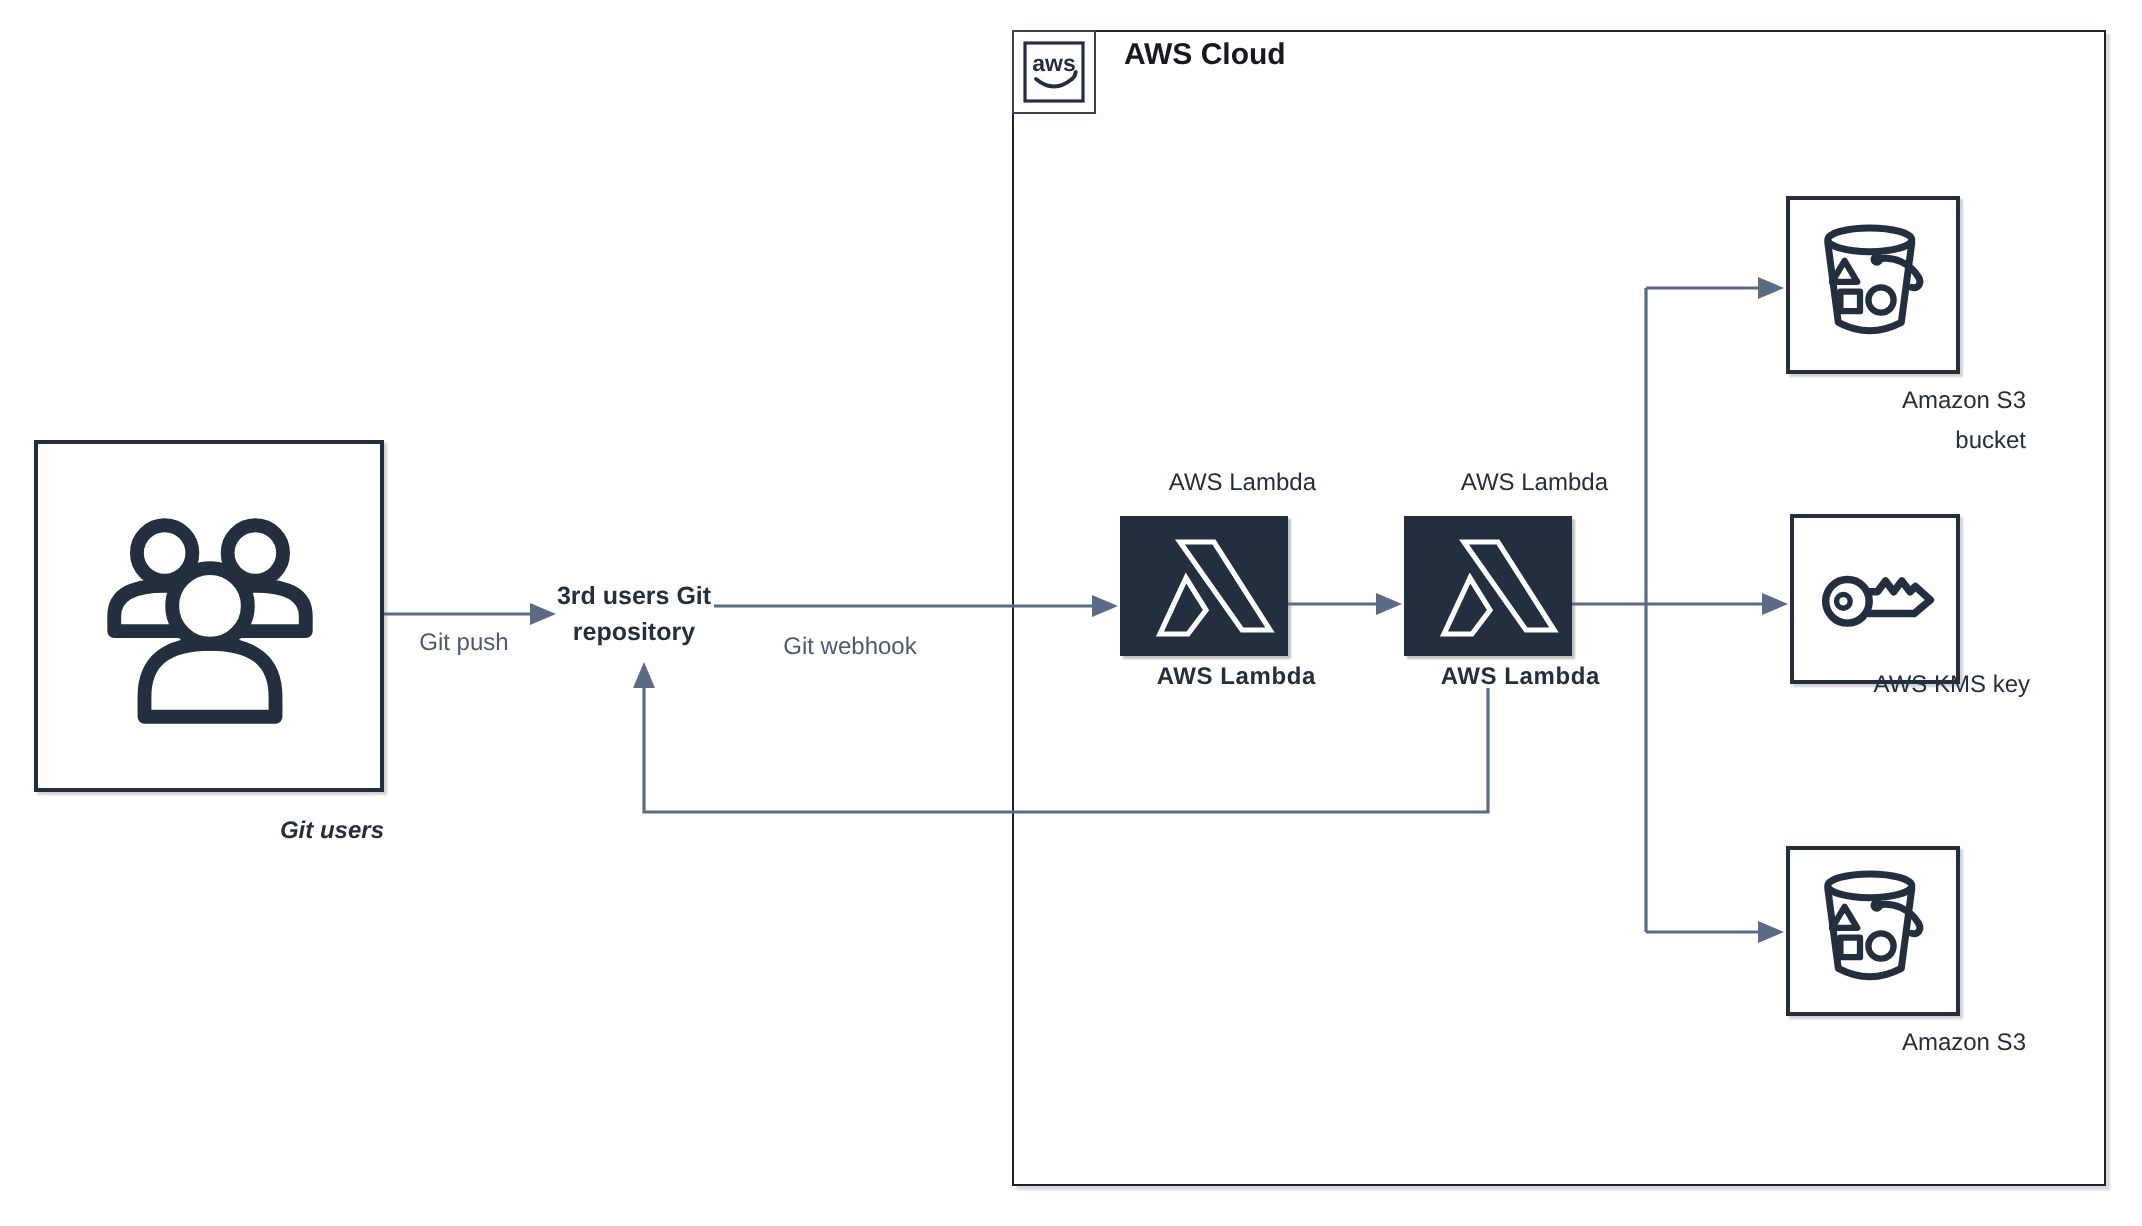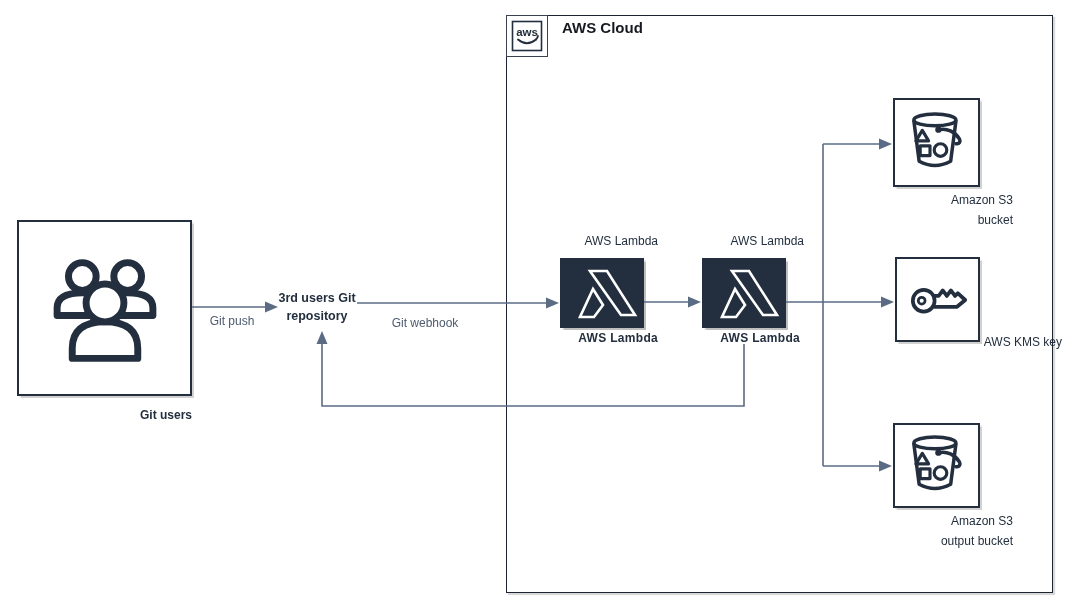--- a/index.html
+++ b/index.html
@@ -34,21 +34,21 @@
   }
   .lambda-box{
     position:absolute;background:var(--lambda-fill);
     box-shadow:1.5px 1.5px 1px rgba(0,0,0,0.25);
     display:flex;align-items:center;justify-content:center;
   }
   .lbl{
     position:absolute;font-size:12px;line-height:20px;text-align:right;color:var(--node-ink);
   }
   .lbl-bold{font-weight:700;}
-  .lbl-semibold{font-weight:600;}
+  .lbl-semibold{font-weight:600;font-style:italic;}
   .repo-lbl{
     position:absolute;left:255px;top:289px;width:124px;text-align:center;
     font-size:12.5px;font-weight:700;line-height:18px;color:var(--node-ink);
   }
   .edge-lbl{
     position:absolute;font-size:12px;color:var(--edge-label);text-align:center;
   }
   .overlay{position:absolute;left:0;top:0;pointer-events:none;}
   .overlay path{stroke:var(--connector);stroke-width:1.6;fill:none;}
   .overlay polygon{fill:var(--connector);stroke:none;}
@@ -134,38 +134,37 @@
 
   <div class="node-box" style="left:895px;top:257px;width:85px;height:85px;">
     <svg width="68" height="68" viewBox="0 0 100 100">
       <g stroke="#232f3e" fill="none" stroke-linejoin="round" stroke-linecap="round">
         <circle cx="29" cy="51" r="16" stroke-width="5.5"></circle>
         <circle cx="26" cy="51" r="5" stroke-width="4"></circle>
         <path d="M45 44 L51 44 L57 36 L63 44 L69 36 L75 44 L79 40 L90 50 L78 60 L45 60" stroke-width="5.5"></path>
       </g>
     </svg>
   </div>
-  <div class="lbl" style="left:907px;top:332px;width:155px;">AWS KMS key</div>
+  <div class="lbl" style="left:860px;top:332px;width:155px;">AWS KMS key</div>
 
   <div class="node-box" style="left:893px;top:423px;width:87px;height:85px;">
     <svg width="70" height="70" viewBox="0 0 100 100">
       <g stroke="#232f3e" fill="none" stroke-linecap="round" stroke-linejoin="round">
         <ellipse cx="47" cy="17" rx="30" ry="8.5" stroke-width="5"></ellipse>
         <path d="M17 19 L24.5 76 Q47 88 69.5 76 L77 19" stroke-width="5"></path>
         <polygon points="29,32 38,47 20,47" stroke-width="4.5"></polygon>
         <rect x="26" y="54" width="14" height="14" stroke-width="4.5"></rect>
         <circle cx="55" cy="60" r="9" stroke-width="4.5"></circle>
         <path d="M52 31 C64 28 76 34 82 44 C84 48 82 52 77 51" stroke-width="5"></path>
       </g>
       <circle cx="52" cy="31" r="4.5" fill="#232f3e"></circle>
     </svg>
   </div>
   <div class="lbl" style="left:860px;top:511px;width:153px;">
     <div>Amazon S3</div>
-    <div>output bucket</div>
   </div>
 
   <svg class="overlay" width="1071" height="613" viewBox="0 0 1071 613">
     <g>
       <path d="M192 307 H266"></path>
       <polygon points="278,307 265,301.5 265,312.5"></polygon>
     </g>
     <g>
       <path d="M357 303 H547"></path>
       <polygon points="559,303 546,297.5 546,308.5"></polygon>

